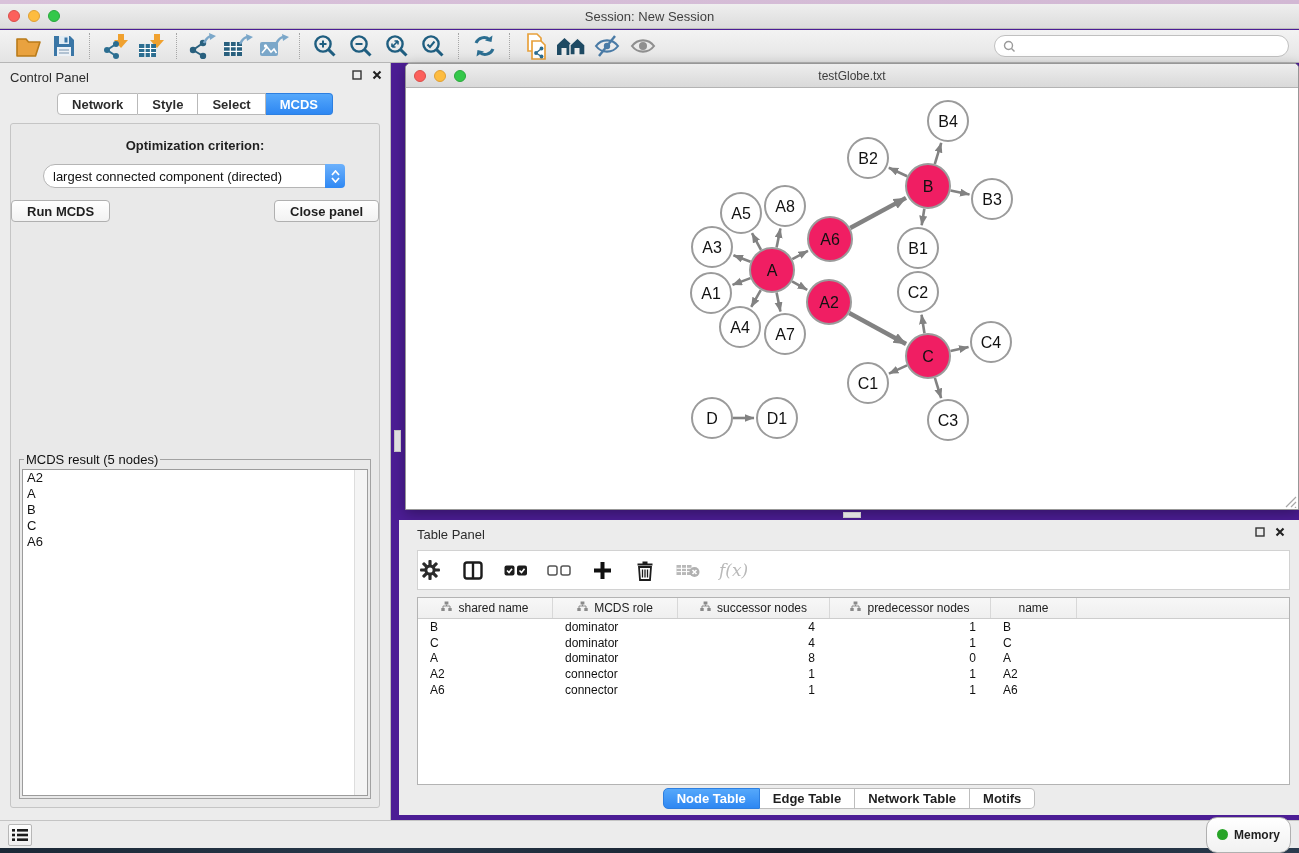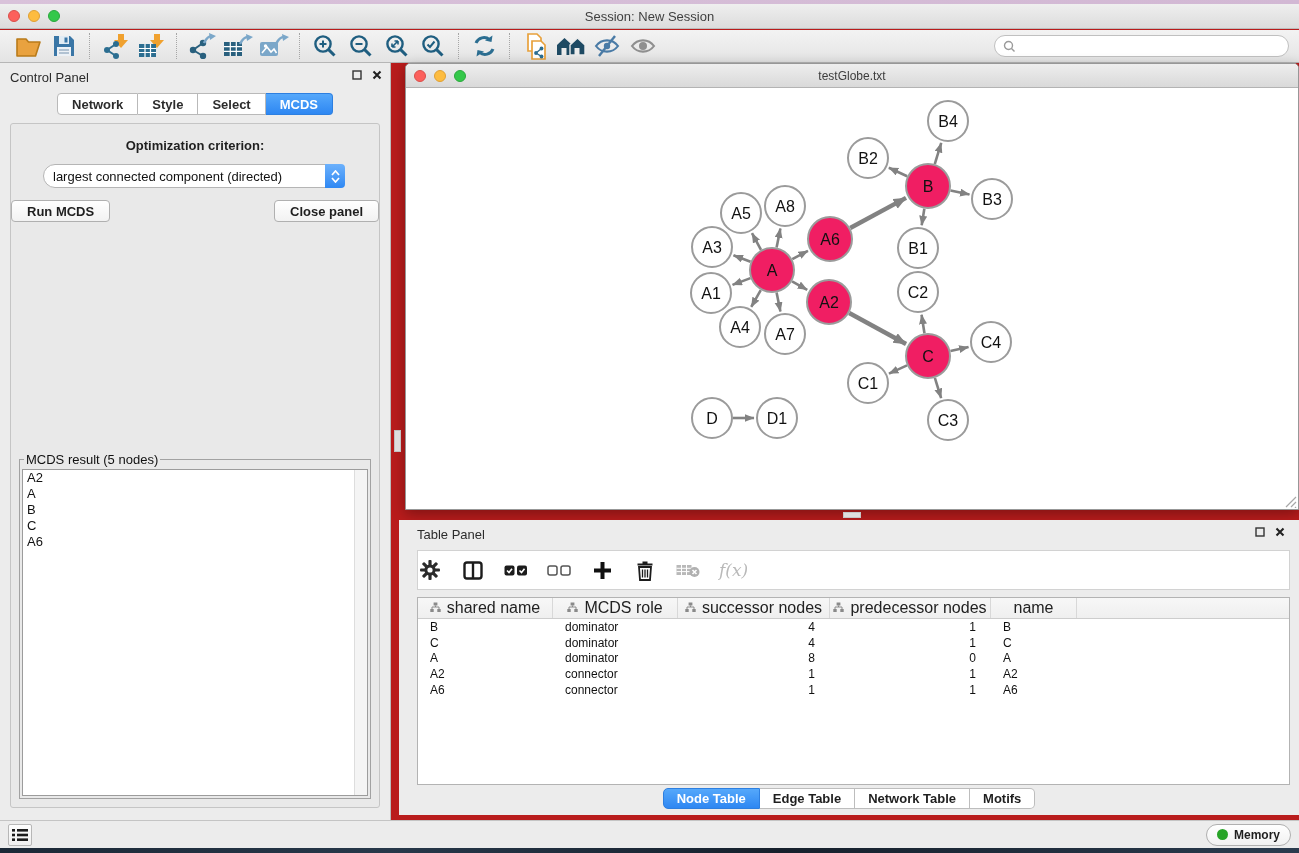--- a/index.html
+++ b/index.html
@@ -1,19 +1,19 @@
 <!DOCTYPE html>
 <html><head>
 <meta charset="utf-8">
 <style>
   * { margin:0; padding:0; box-sizing:border-box; }
   html,body { background:#222; }
   .screen {
     position:relative; width:1299px; height:853px; overflow:hidden;
-    background:#b91c1c; font-family:"Liberation Sans", sans-serif; color:#222;
+    background:#4c1d95; font-family:"Liberation Sans", sans-serif; color:#222;
   }
   
   .desktop-top { position:absolute; top:0; left:0; right:0; height:4px; background:linear-gradient(90deg,#d9c2da,#d2b8d4); }
   .desktop-bottom { position:absolute; bottom:0; left:0; right:0; height:5px;
     background:linear-gradient(90deg,#1b2836,#27384a 30%,#16202c 60%,#2a3b4e); }
 
   
   .titlebar { position:absolute; top:4px; left:0; right:0; height:25px;
     background:linear-gradient(#efefef,#dcdcdc); border-bottom:1px solid #bcbcbc;
     display:flex; align-items:center; }
@@ -82,42 +82,42 @@
   .tp-header .panel-ctrl { right:14px; gap:10px; }
   .tp-toolbar { position:absolute; left:18px; width:873px; top:30px; height:40px; background:#fff;
     border:1px solid #d2d2d2; display:flex; align-items:center; gap:19px; padding-left:0; }
   .tp-toolbar .ticon { display:flex; align-items:center; justify-content:center; width:24px; height:24px; }
   .fx { font-family:"DejaVu Serif", serif; font-style:italic; font-size:17px; color:#b9b9b9; }
   .data-table { position:absolute; left:18px; width:873px; top:77px; height:188px;
     background:#fff; border:1px solid #b3b3b3; overflow:hidden; font-size:12px; }
   .t-row { display:grid; grid-template-columns:135px 125px 152px 161px 86px 1fr; }
   .t-head { background:linear-gradient(#f7f7f7,#efefef); border-bottom:1px solid #cdcdcd; height:21px; }
   .t-head .t-cell { display:flex; align-items:center; justify-content:center; gap:6px;
-    border-right:1px solid #d8d8d8; font-size:16px; color:#222; overflow:hidden; }
+    border-right:1px solid #d8d8d8; font-size:12px; color:#222; overflow:hidden; }
   .t-head .t-cell:last-child { border-right:none; }
   .t-body .t-row { height:15.7px; }
   .t-body .t-cell { display:flex; align-items:center; padding:0 12px; color:#111; overflow:hidden; }
   .t-body .t-cell.num { justify-content:flex-end; padding-right:15px; }
   .bottom-tabs { position:absolute; left:0; right:0; top:268px; display:flex; justify-content:center; }
   .bt-tab { height:21px; padding:0 13px; display:flex; align-items:center; font-size:13px; font-weight:bold;
     color:#1f1f1f; background:#fff; border:1px solid #bdbdbd; border-left:none; cursor:default; }
   .bt-tab:first-child { border-left:1px solid #bdbdbd; border-radius:5px 0 0 5px; }
   .bt-tab:last-child { border-radius:0 5px 5px 0; }
   .bt-tab.active { background:linear-gradient(#55a8fb,#2e87f2); border-color:#2d7fe0; color:#fff; }
 
   
   .grip-v { position:absolute; left:394px; top:430px; width:7px; height:22px; background:#dedede; border:1px solid #c2c2c2; }
   .grip-h { position:absolute; left:843px; top:512px; width:18px; height:6px; background:#dedede; border:1px solid #c6c6c6; }
 
   
   .statusbar { position:absolute; left:0; right:0; bottom:5px; height:28px; background:#ececec;
     border-top:1px solid #c4c4c4; display:flex; align-items:center; padding:0 8px; }
   .sb-btn { width:24px; height:22px; background:linear-gradient(#fdfdfd,#f0f0f0); border:1px solid #b7b7b7;
     border-radius:2px; display:flex; align-items:center; justify-content:center; }
-  .mem-btn { margin-left:auto; height:22px; padding:0 10px; background:linear-gradient(#ffffff,#f1f1f1);
+  .mem-btn { margin-left:auto; height:36px; padding:0 10px; background:linear-gradient(#ffffff,#f1f1f1);
     border:1px solid #b0b0b0; border-radius:11px; display:flex; align-items:center; gap:6px;
     font-size:12px; font-weight:bold; color:#1f1f1f; }
   .mem-dot { width:11px; height:11px; border-radius:50%; background:#28a428; }
 </style>
 </head>
 <body>
 
 <div class="screen">
   <div class="desktop-top"></div>
   <div class="desktop-bottom"></div>

